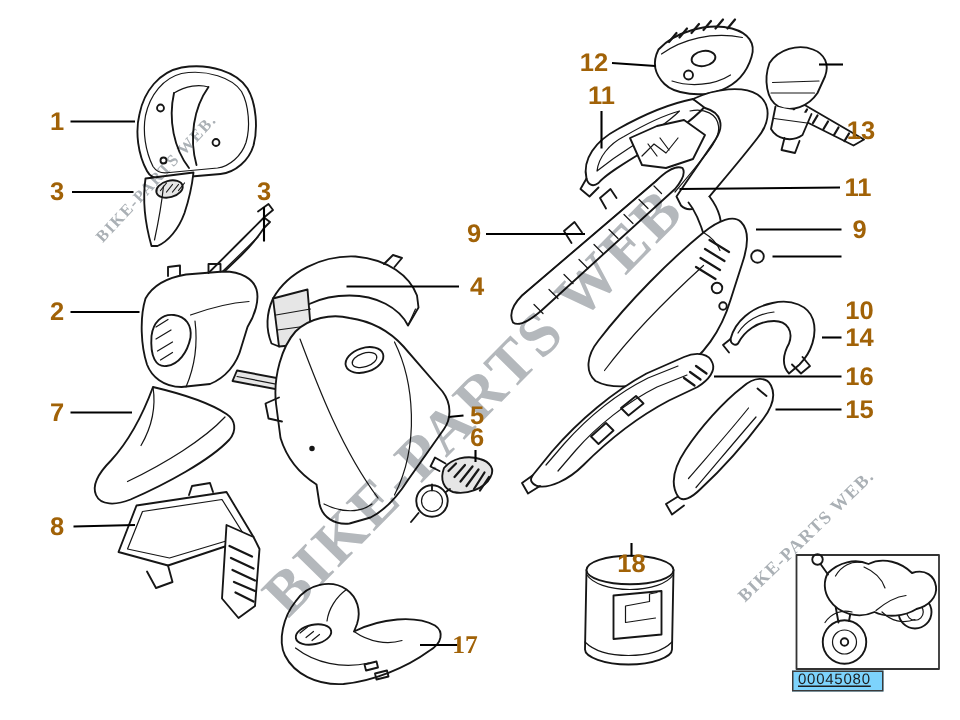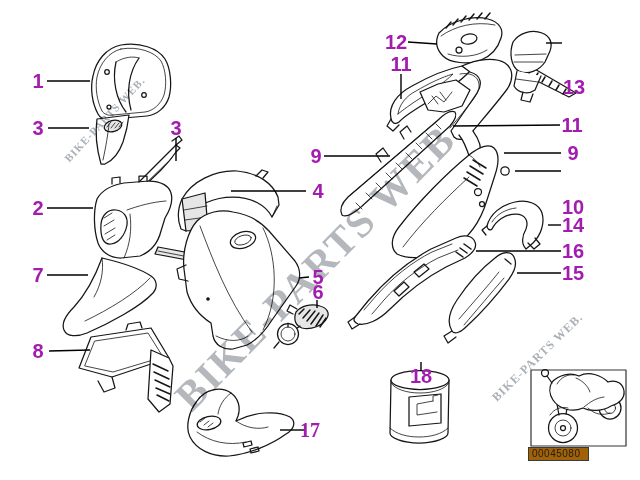--- a/index.html
+++ b/index.html
@@ -12,25 +12,25 @@
   svg.parts .g{fill:#e6e6e6;}
   svg.parts .thin{stroke-width:.8;}
   svg.parts .hx{stroke-width:1.5;}
   .wm{position:absolute;font-family:"Liberation Serif",serif;font-weight:bold;white-space:nowrap;
       mix-blend-mode:multiply;pointer-events:none;transform-origin:0 0;z-index:2;}
   .wm-large{left:165px;top:386px;font-size:41px;letter-spacing:2px;color:#b4b8bc;transform:rotate(-45.5deg);}
   .wm-small-tl{left:62px;top:156px;font-size:11px;letter-spacing:1px;color:#aab0b5;transform:rotate(-47deg);}
   .wm-small-br{left:489px;top:394px;font-size:12px;letter-spacing:1px;color:#aab0b5;transform:rotate(-44deg);}
   svg.leaders{position:absolute;left:0;top:0;z-index:3;pointer-events:none;}
   svg.leaders line{stroke:#000;stroke-width:1.4;}
-  .callout{position:absolute;transform:translate(-50%,-50%);font-weight:bold;font-size:20px;
-           line-height:1;color:#a21caf;z-index:4;cursor:pointer;}
+  .callout{position:absolute;transform:translate(-50%,-50%);font-weight:bold;font-size:17px;
+           line-height:1;color:#a16207;z-index:4;cursor:pointer;}
   .code-box{position:absolute;left:528px;top:447px;width:56px;height:12px;border:1px solid #3a3a3a;
-            background:#a16207;font-size:10px;line-height:12px;padding-left:3px;letter-spacing:.5px;
-            color:#1d1d1d;z-index:4;}
+            background:#7dd3fc;font-size:10px;line-height:12px;padding-left:3px;letter-spacing:.5px;
+            color:#1d1d1d;z-index:4;text-decoration:underline;}
 </style>
 </head>
 <body>
 
 <div class="stage">
 
   <svg class="parts" width="640" height="480" viewBox="0 0 640 480">
 
     <g>
       <path class="f" d="M121,45 C106,48 96,61 93,76 C90,88 92,103 98,114 C100,118 105,120 112,119 L147,116 C157,115 166,107 169,97 C172,86 171,69 165,59 C158,48 140,42 121,45 Z"></path>

